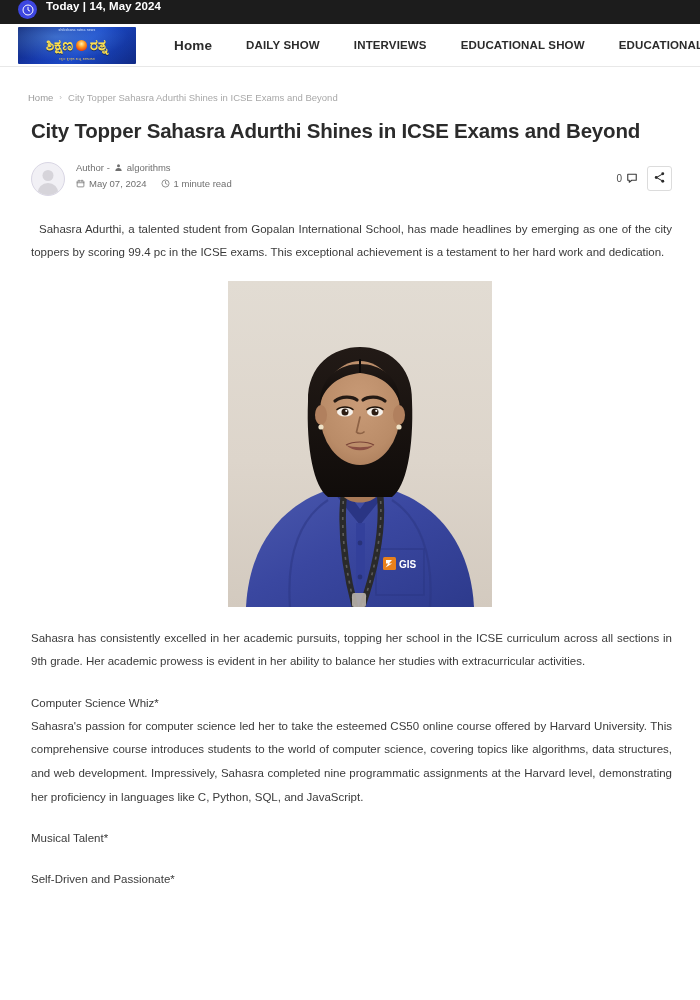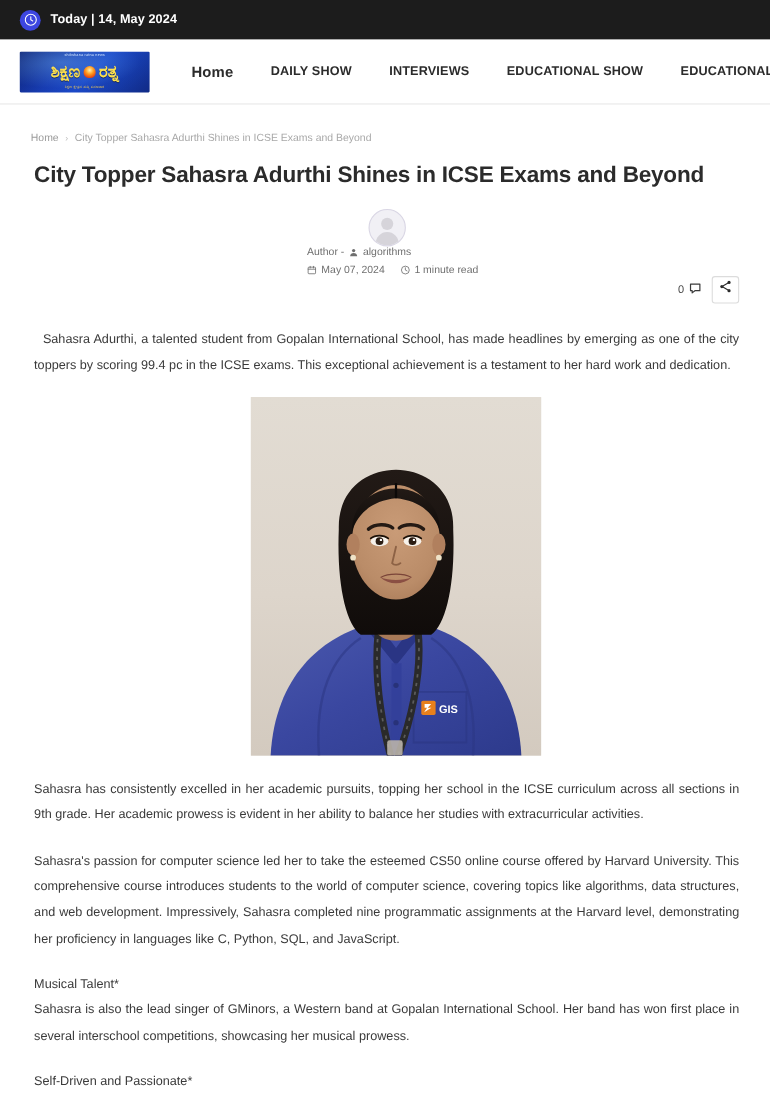--- a/index.html
+++ b/index.html
@@ -7,24 +7,23 @@
   html, body {
     margin: 0; padding: 0;
     width: 700px; height: 1000px;
     background: #ffffff;
     font-family: "Liberation Sans", sans-serif;
     overflow: hidden;
   }
 
   
   .topbar {
-    height: 36px;
+    height: 24px;
     background: #1c1c1c;
     display: flex;
-    align-items: center;
     padding-left: 18px;
   }
   .topbar-clock {
     width: 19px; height: 19px;
     border-radius: 50%;
     background: #3d46e0;
     display: flex; align-items: center; justify-content: center;
     flex: 0 0 auto;
     margin-right: 9px;
   }
@@ -32,21 +31,21 @@
   .topbar-date {
     color: #ffffff;
     font-size: 11.5px;
     font-weight: bold;
     letter-spacing: 0.1px;
     white-space: nowrap;
   }
 
   
   .header {
-    height: 59px;
+    height: 43px;
     background: #ffffff;
     border-bottom: 1px solid #e8e8e8;
     display: flex;
     align-items: center;
     padding-left: 18px;
     overflow: hidden;
   }
   .logo {
     width: 118px; height: 37px;
     flex: 0 0 auto;
@@ -146,23 +145,21 @@
     font-weight: bold;
     color: #2b2b2b;
     letter-spacing: -0.2px;
     line-height: 1.2;
   }
 
   
   .meta-row {
     margin-top: 18px;
     display: flex;
-    align-items: center;
     padding-left: 3px;
-    flex-direction: column;
   }
   .avatar {
     width: 34px; height: 34px;
     border-radius: 50%;
     background: #f1f0f5;
     border: 1px solid #d9d6e4;
     flex: 0 0 auto;
     display: flex; align-items: flex-end; justify-content: center;
     overflow: hidden;
     position: relative;
@@ -453,25 +450,25 @@
         <path d="M118 164 C 125 160, 139 160, 146 164" fill="none" stroke="#7a4438" stroke-width="1.2"></path>
       </svg>
     </div>
   </div>
 
   <div class="section-block first">
     <div class="section-body">Sahasra has consistently excelled in her academic pursuits, topping her school in the ICSE curriculum across all sections in 9th grade. Her academic prowess is evident in her ability to balance her studies with extracurricular activities.</div>
   </div>
 
   <div class="section-block">
+    <div class="section-head">Computer Science Whiz*</div>
     <div class="section-body">Sahasra's passion for computer science led her to take the esteemed CS50 online course offered by Harvard University. This comprehensive course introduces students to the world of computer science, covering topics like algorithms, data structures, and web development. Impressively, Sahasra completed nine programmatic assignments at the Harvard level, demonstrating her proficiency in languages like C, Python, SQL, and JavaScript.</div>
   </div>
 
   <div class="section-block">
     <div class="section-head">Musical Talent*</div>
-    <div class="section-body">Sahasra is also the lead singer of GMinors, a Western band at Gopalan International School. Her band has won first place in several interschool competitions, showcasing her musical prowess.</div>
   </div>
 
   <div class="section-block">
     <div class="section-head">Self-Driven and Passionate*</div>
   </div>
 
 </div>
 
 </body></html>

